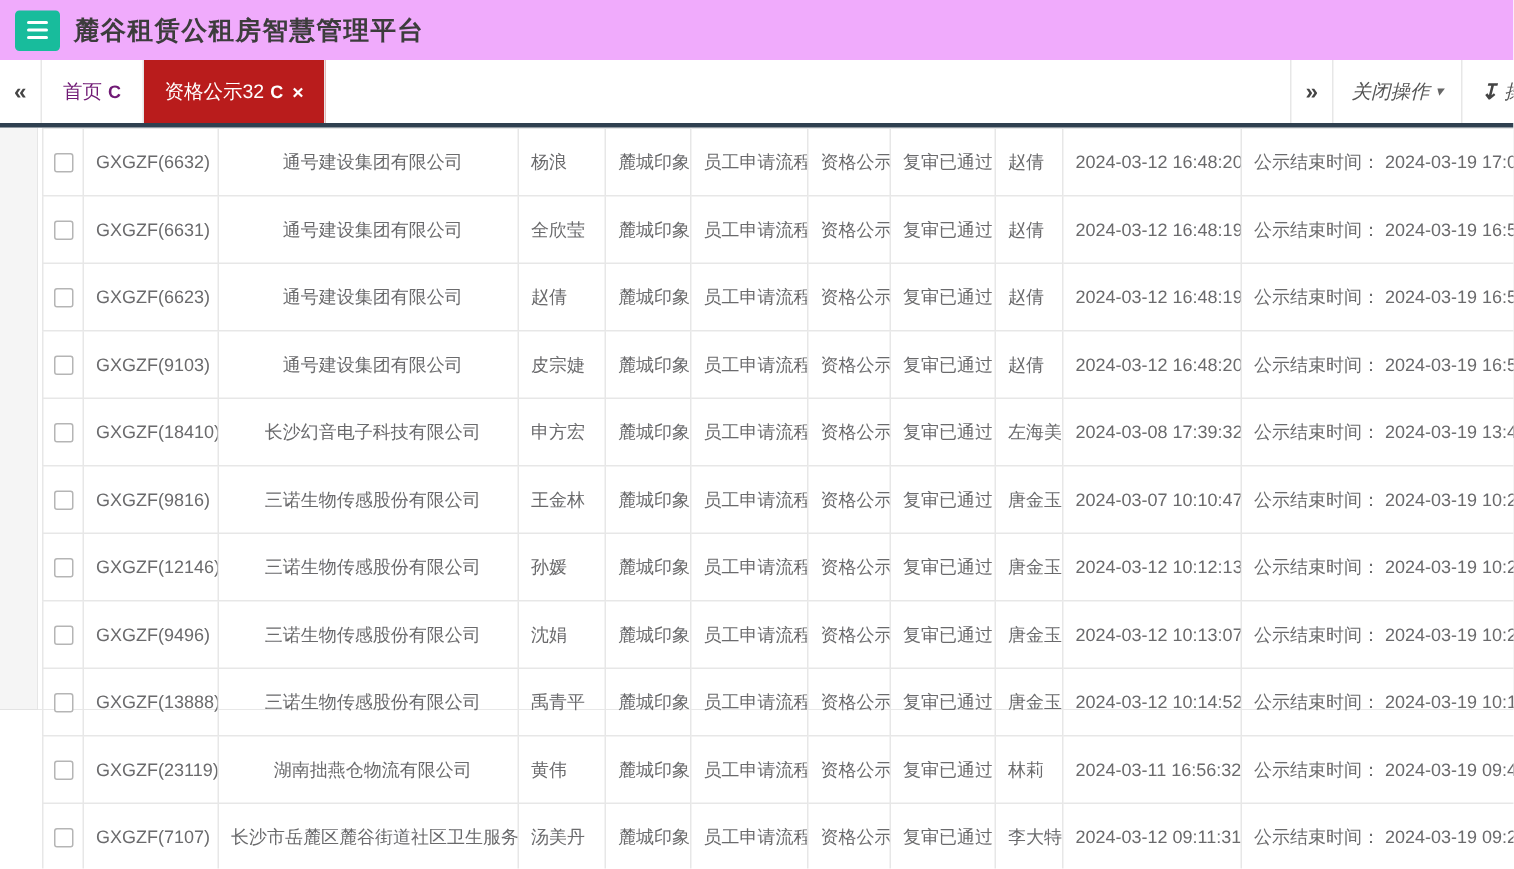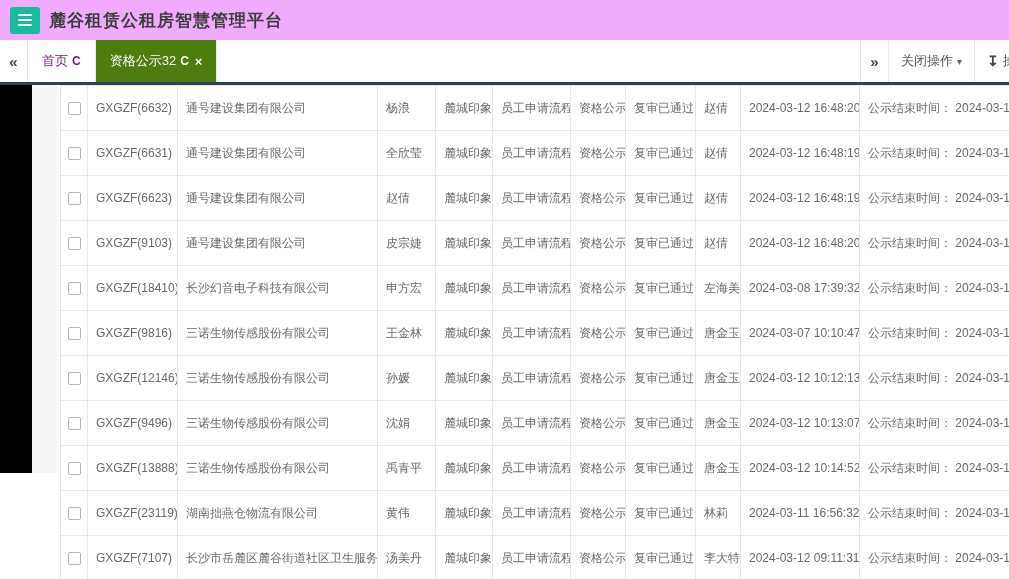--- a/index.html
+++ b/index.html
@@ -62,21 +62,21 @@
     display: flex; align-items: center;
     padding: 0 14px;
     font-size: 13px;
     color: #701a75;
     border-right: 1px solid #e7e7e7;
     cursor: pointer;
     gap: 4px;
     white-space: nowrap;
   }
   .tab .refresh { font-weight: bold; font-size: 12px; }
-  .tab.active { background: #4d7c0f; color: #ffffff; }
+  .tab.active { background: #b91c1c; color: #ffffff; }
   .tab .close-x { font-weight: bold; font-size: 13px; margin-left: 2px; line-height: 1; }
 
   .tab-right {
     position: absolute;
     left: 860px;
     top: 0;
     height: 42px;
     display: flex;
     align-items: stretch;
     background: #fff;
@@ -84,30 +84,30 @@
   .tab-right .scroll-btn { border-left: 1px solid #e7e7e7; border-right: none; }
   .ctrl {
     display: flex; align-items: center;
     padding: 0 12px;
     font-size: 13px;
     color: #555;
     gap: 4px;
     cursor: pointer;
     border-left: 1px solid #e7e7e7;
     white-space: nowrap;
+    font-style: italic;
   }
   .ctrl .caret { font-size: 10px; color: #666; }
   .ctrl .dl-icon { font-size: 14px; font-weight: bold; color: #444; }
 
   
   .content {
     display: flex;
     height: 388px;
-    background: #000000;
-    padding-left: 32px;
+    background: #a3a3a3;
   }
   .gutter { width: 25px; background: #f5f5f5; flex: none; }
   .panel { padding-left: 3px; background: #fff; }
 
   table {
     border-collapse: collapse;
     table-layout: fixed;
     width: 999px;
   }
   td {
@@ -115,21 +115,21 @@
     height: 45px;
     padding: 0 8px;
     font-size: 12px;
     color: #6a6a6c;
     vertical-align: middle;
     white-space: nowrap;
     overflow: hidden;
   }
   td.col-checkbox { width: 27px; text-align: center; padding: 0; }
   td.col-id { width: 90px; }
-  td.col-company { width: 200px; padding-right: 2px; }
+  td.col-company { width: 200px; padding-right: 2px; text-align: center; }
   td.col-applicant { width: 58px; }
   td.col-project { width: 57px; }
   td.col-process { width: 78px; }
   td.col-status { width: 55px; }
   td.col-review { width: 70px; }
   td.col-reviewer { width: 45px; }
   td.col-apply_time { width: 119px; }
   td.col-end_time { width: 200px; }
 
   input.row-cb {

